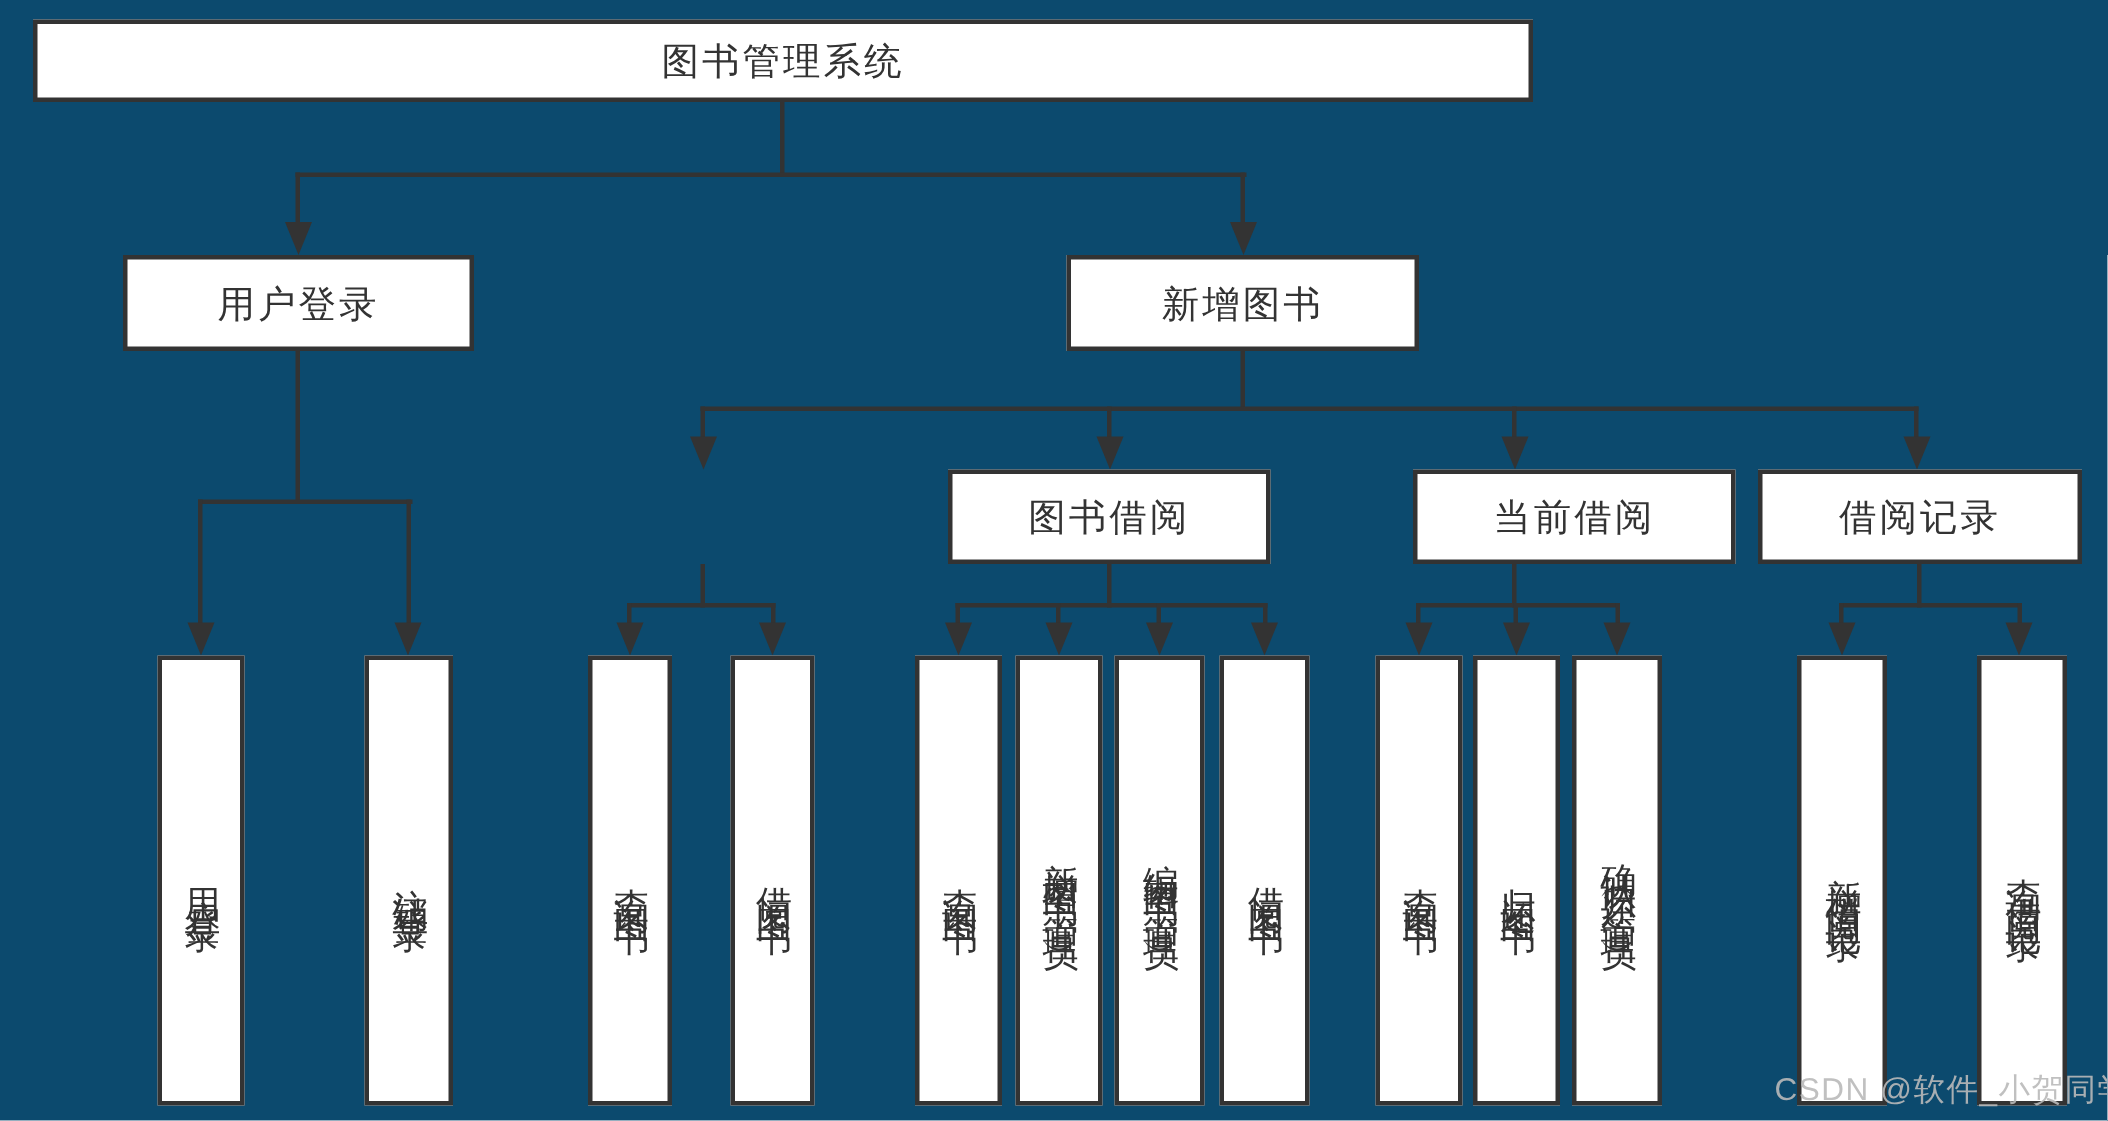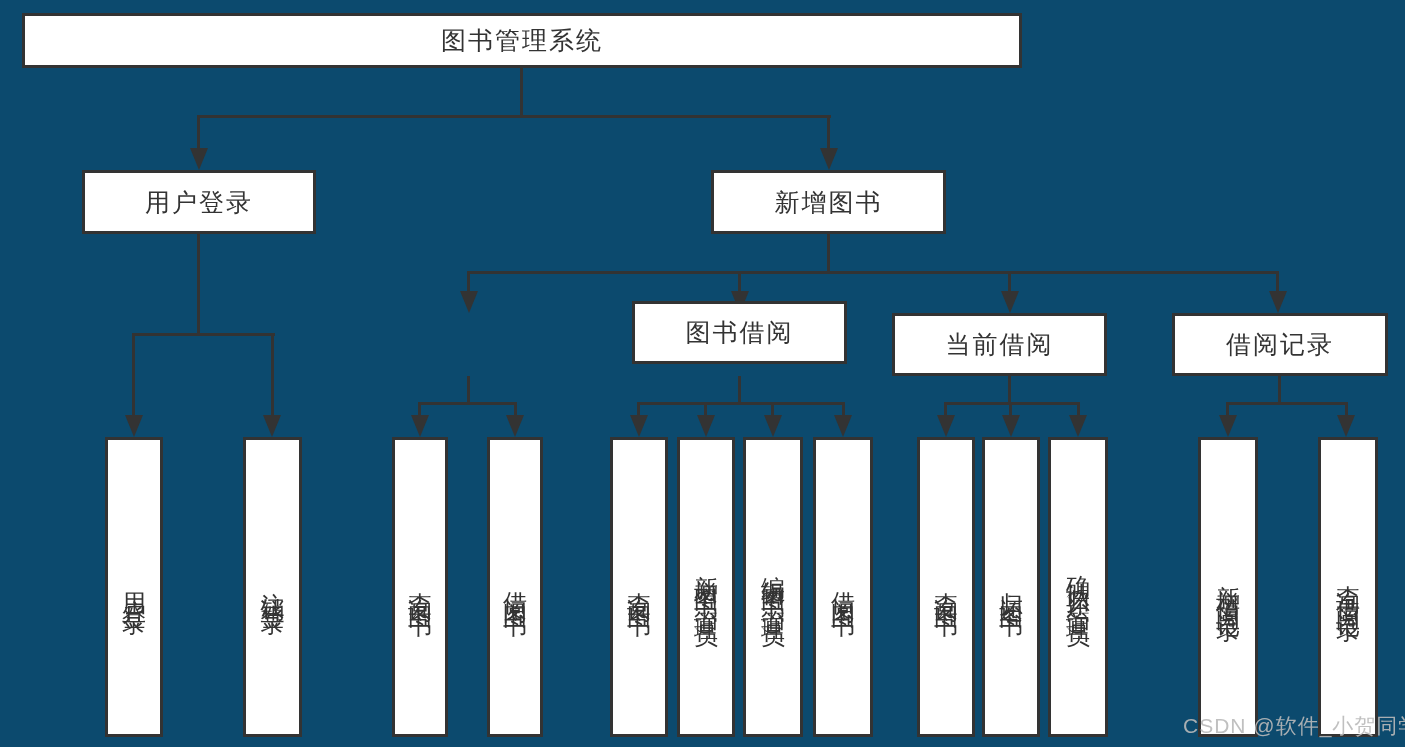--- a/index.html
+++ b/index.html
@@ -92,24 +92,24 @@
   <div class="line" style="left:467px; top:271px; width:812px; height:3px;"></div>
   <div class="line" style="left:467px; top:271px; width:3px; height:24px;"></div>
   <div class="arrow-down" style="left:460px; top:291px;"></div>
   <div class="line" style="left:738px; top:271px; width:3px; height:24px;"></div>
   <div class="arrow-down" style="left:731px; top:291px;"></div>
   <div class="line" style="left:1008px; top:271px; width:3px; height:24px;"></div>
   <div class="arrow-down" style="left:1001px; top:291px;"></div>
   <div class="line" style="left:1276px; top:271px; width:3px; height:24px;"></div>
   <div class="arrow-down" style="left:1269px; top:291px;"></div>
 
-  <div class="node" style="left:632px; top:301px; width:215px; height:63px;">
+  <div class="node" style="left:632px; top:313px; width:215px; height:63px;">
     <span class="hlabel">图书借阅</span>
   </div>
-  <div class="node" style="left:892px; top:313px; width:215px; height:63px;">
+  <div class="node" style="left:942px; top:313px; width:215px; height:63px;">
     <span class="hlabel">当前借阅</span>
   </div>
   <div class="node" style="left:1172px; top:313px; width:216px; height:63px;font-family:Liberation Serif, serif;">
     <span class="hlabel">借阅记录</span>
   </div>
 
   <div class="line" style="left:467px; top:376px; width:3px; height:29px;"></div>
   <div class="line" style="left:418px; top:402px; width:99px; height:3px;"></div>
   <div class="line" style="left:418px; top:402px; width:3px; height:17px;"></div>
   <div class="arrow-down" style="left:411px; top:415px;"></div>

